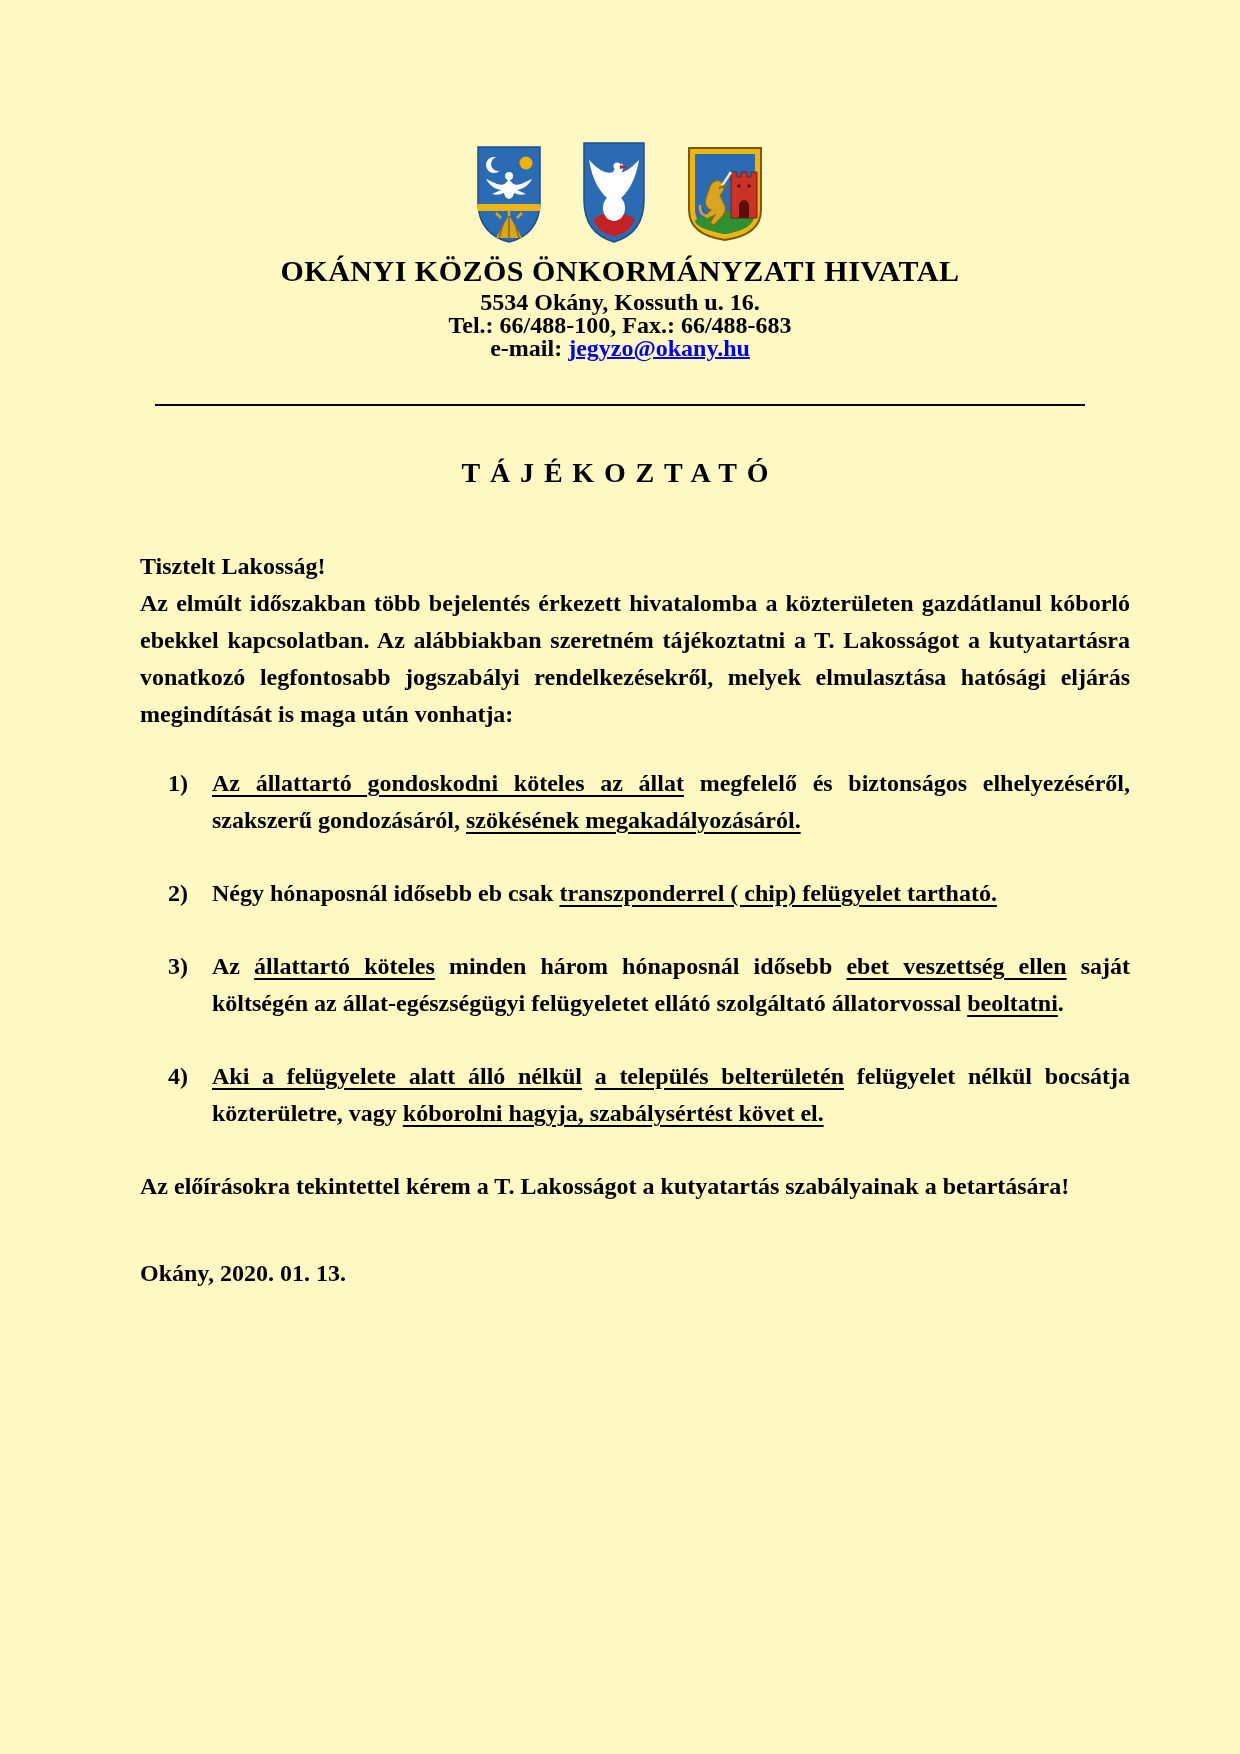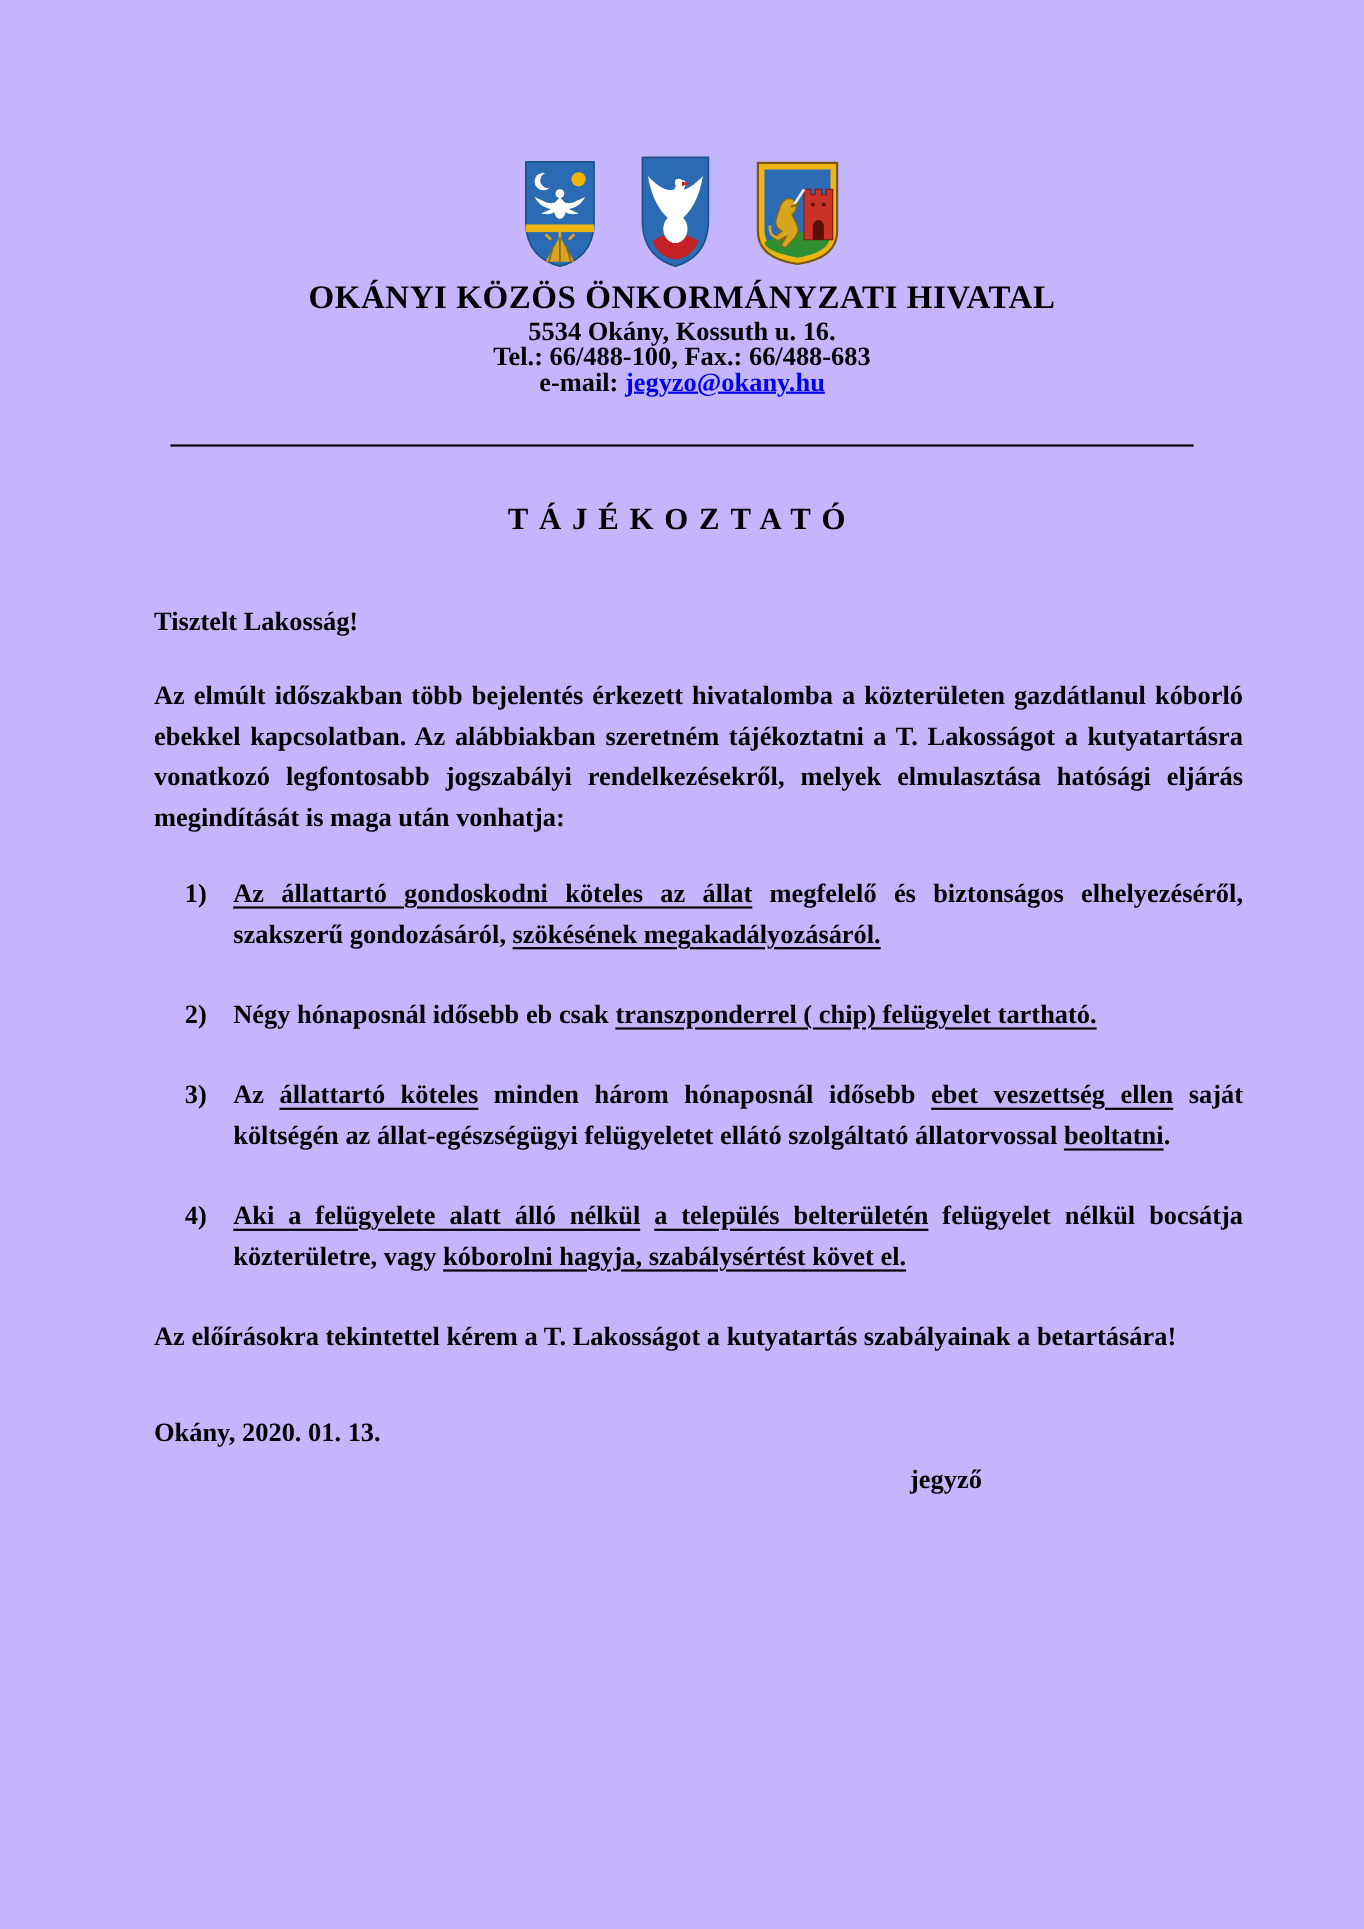--- a/index.html
+++ b/index.html
@@ -1,20 +1,20 @@
 <!DOCTYPE html>
 <html lang="hu"><head>
 <meta charset="utf-8">
 <style>
   html,body { margin:0; padding:0; background:#e8e8e8; }
   .page {
     position:relative;
     width:1240px; height:1754px;
     margin:0 auto;
-    background:#c4b5fd;
+    background:#fef9c3;
     color:#000;
     font-family:"Liberation Serif","DejaVu Serif",serif;
     font-weight:bold;
     box-sizing:border-box;
     padding-top:140px;
     overflow:hidden;
   }
   .content { padding:0 110px 0 140px; }
 
   
@@ -25,21 +25,21 @@
   .org-line { display:block; }
   .email-link { color:#0000ee; text-decoration:underline; text-decoration-thickness:2px; cursor:pointer; }
   .rule { border:0; border-top:2px solid #000; width:930px; margin:44px auto 0 auto; }
 
   
   .doc-title { text-align:center; font-size:28px; line-height:34px; letter-spacing:0.35em; margin-top:50px; }
 
   
   .body-text { font-size:24px; line-height:37px; }
   .salutation { margin-top:58px; }
-  .para { text-align:justify; margin-top:30px; }
+  .para { text-align:justify; }
   .list { margin-top:32px; }
   .list-item { position:relative; padding-left:72px; text-align:justify; margin-bottom:36px; }
   .list-num { position:absolute; left:28px; top:0; }
   .u { text-decoration:underline; text-decoration-thickness:2px; text-underline-offset:4px; }
   .date-line { margin-top:50px; }
   .signature { margin-left:540px; width:360px; text-align:center; margin-top:6px; }
   .sig-name { display:block; }
   .sig-role { display:block; }
 </style>
 </head>
@@ -123,17 +123,16 @@
         <span class="list-num">4)</span>
         <span><span class="u">Aki a felügyelete alatt álló nélkül</span><span> </span><span class="u">a település belterületén</span><span> felügyelet nélkül bocsátja közterületre, vagy </span><span class="u">kóborolni hagyja, szabálysértést követ el.</span></span>
       </div>
     </div>
 
     <div class="para">Az előírásokra tekintettel kérem a T. Lakosságot a kutyatartás szabályainak a betartására!</div>
 
     <div class="date-line">Okány, 2020. 01. 13.</div>
 
     <div class="signature">
-      <span class="sig-role">jegyző</span>
     </div>
   </div>
 
 </div>
 
 </body></html>

